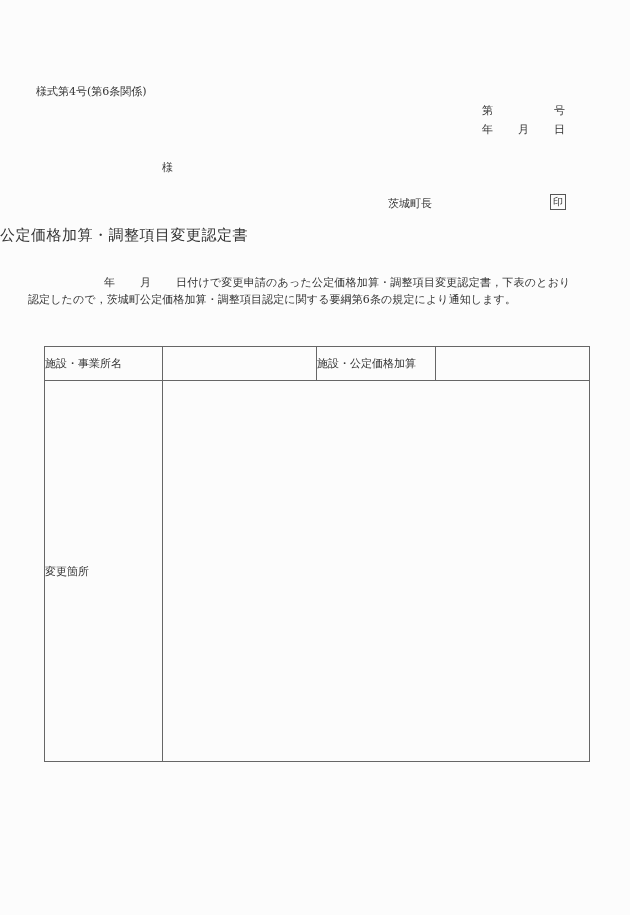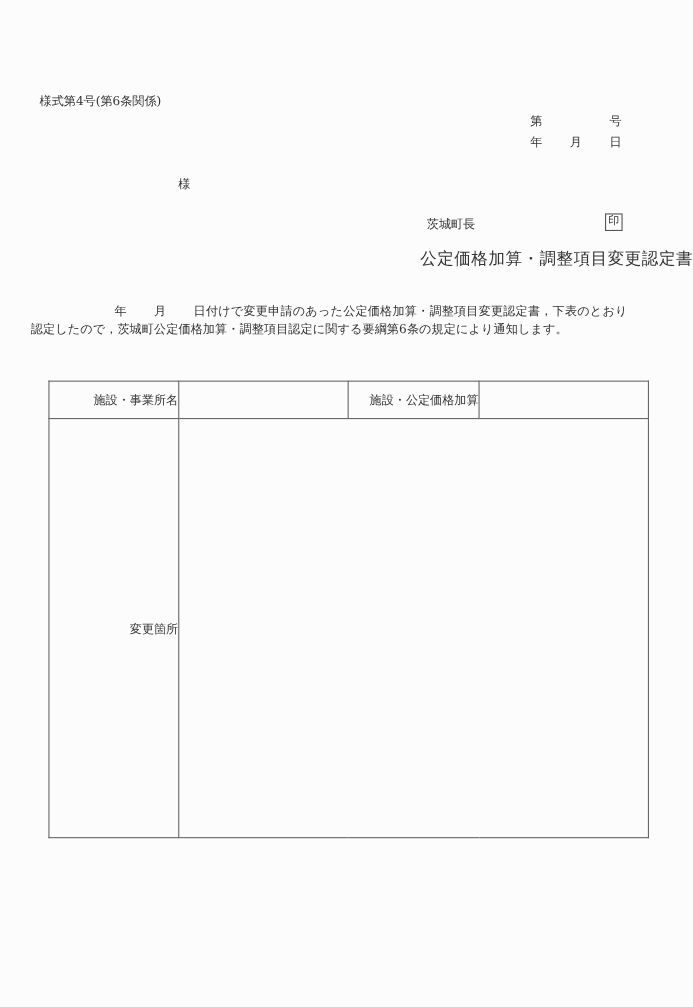--- a/index.html
+++ b/index.html
@@ -16,33 +16,33 @@
     .num-row { top: 103px; font-size: 11px; }
     .date-row { top: 122px; font-size: 11px; }
     .sama { left: 162px; top: 160px; font-size: 11px; }
     .mayor { left: 388px; top: 196px; font-size: 11px; }
     .seal {
       left: 550px; top: 194px;
       width: 14px; height: 14px;
       border: 1px solid #555;
       font-size: 10px; line-height: 14px; text-align: center;
     }
-    .title { left: 0; width: 630px; top: 226px; text-align: right; font-size: 15px; letter-spacing: 0.5px; }
+    .title { left: 0; width: 630px; top: 226px; text-align: left; font-size: 15px; letter-spacing: 0.5px; }
     .body-line { font-size: 11px; }
     .tbl {
       position: absolute;
       left: 44px; top: 346px;
       width: 545px; height: 416px;
       border-collapse: collapse;
       table-layout: fixed;
     }
     .tbl td {
       border: 1px solid #666;
       font-size: 11px;
-      text-align: right;
+      text-align: left;
       vertical-align: middle;
       padding: 0;
       color: #333;
     }
   </style>
 </head>
 <body>
 
 <div class="abs form-id">様式第4号(第6条関係)</div>
 

